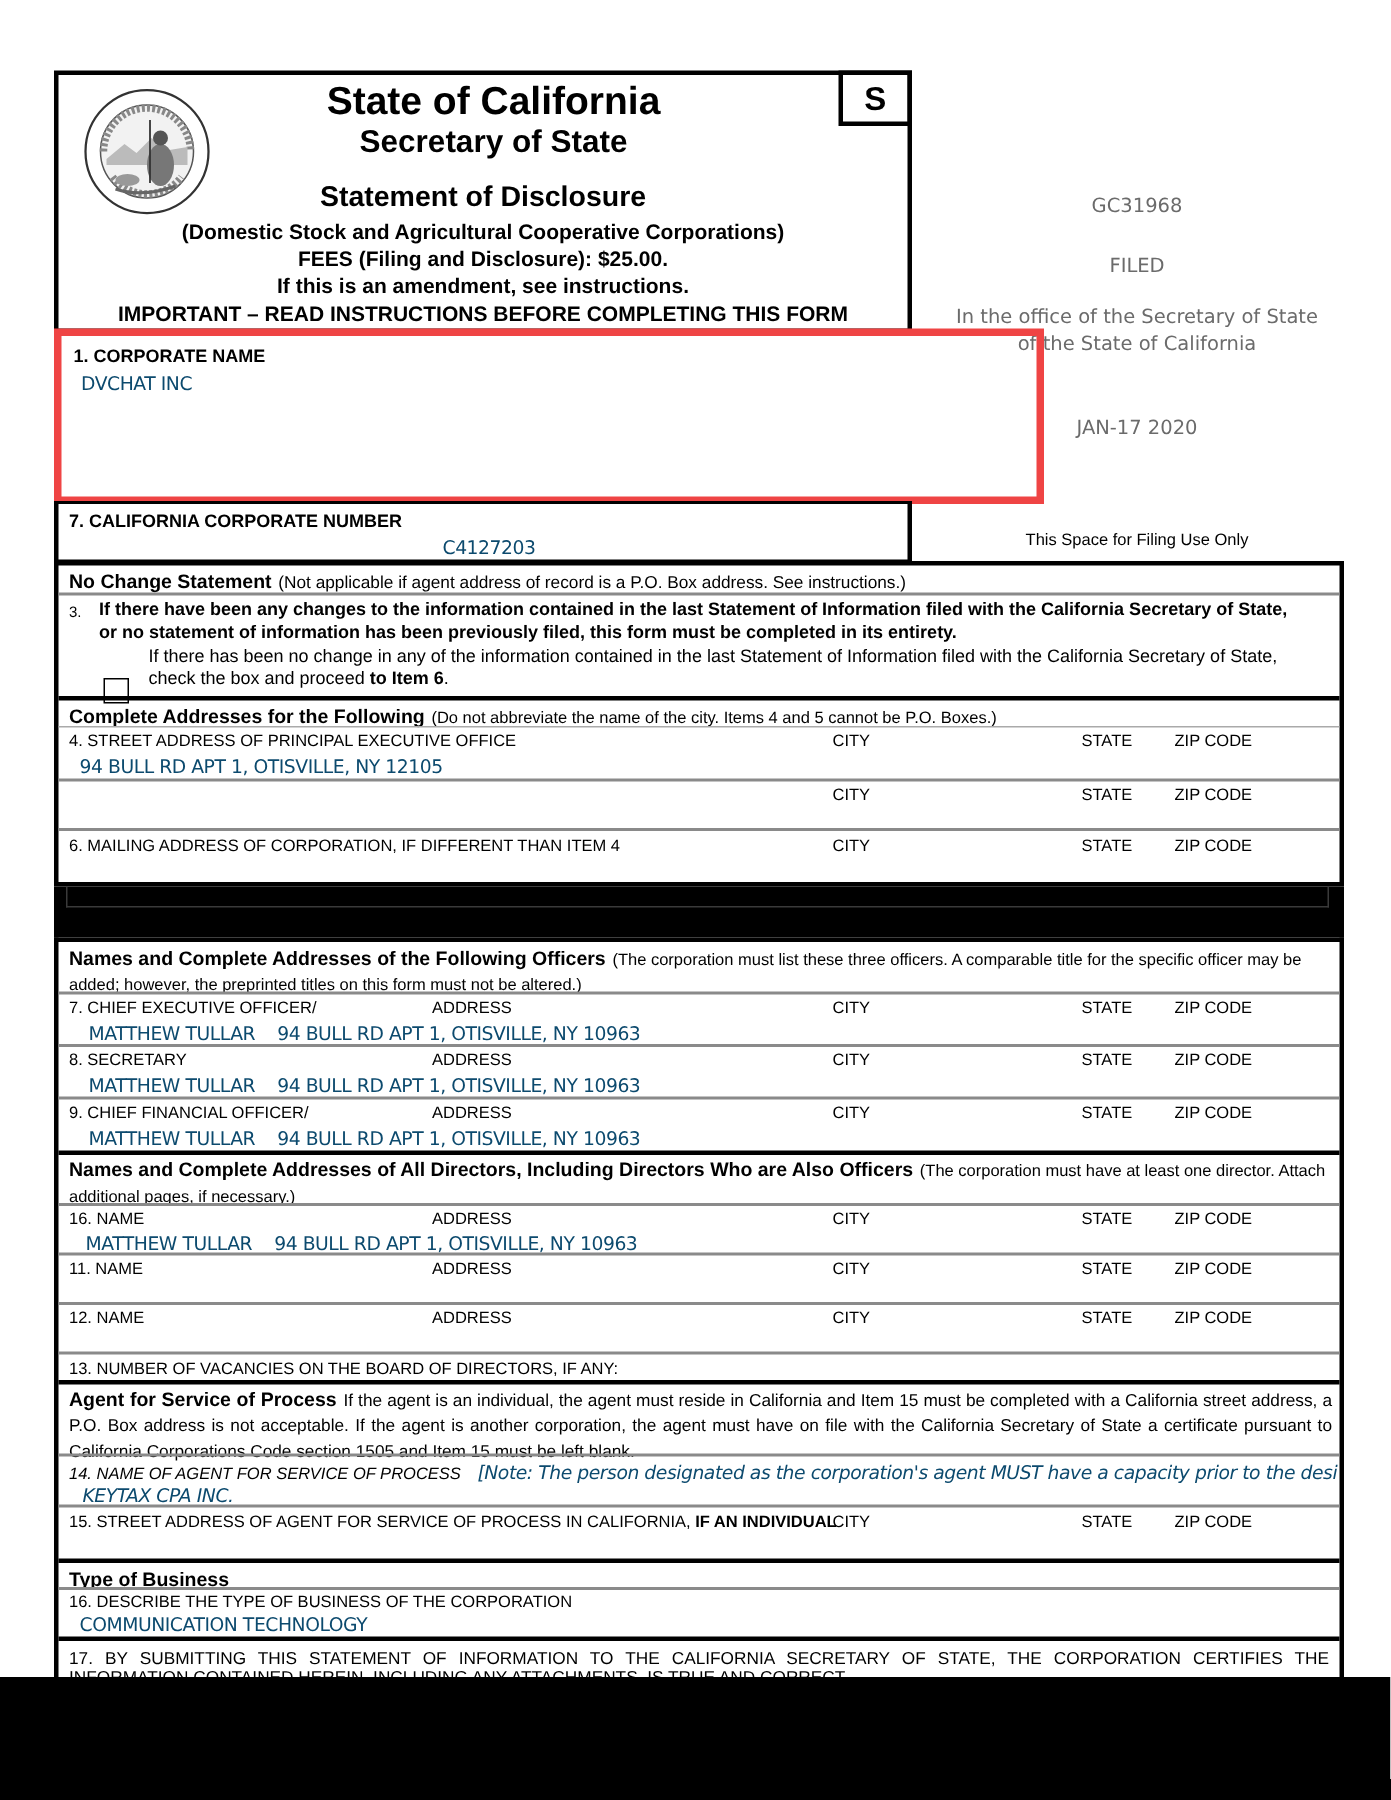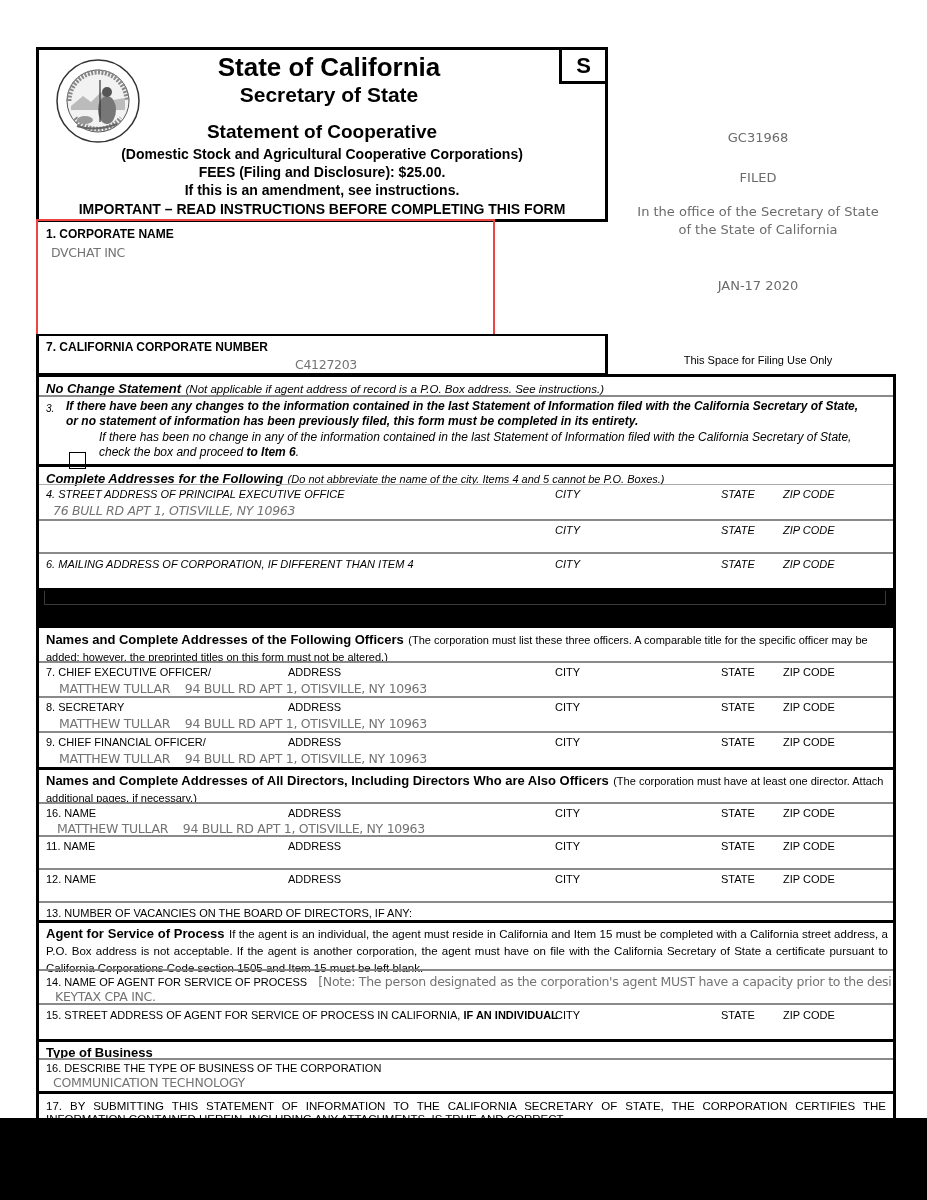--- a/index.html
+++ b/index.html
@@ -19,27 +19,27 @@
   #t4 { left: 36px; width: 572px; top: 146px; font-size: 14px; }
   #t5 { left: 36px; width: 572px; top: 164px; font-size: 14px; }
   #t6 { left: 36px; width: 572px; top: 182px; font-size: 14px; }
   #t7 { left: 36px; width: 572px; top: 201px; font-size: 14px; }
 
   
   .stamp { position: absolute; left: 608px; width: 300px; text-align: center; color: #6b6b6b; font-family: "DejaVu Sans", sans-serif; font-size: 13px; }
   #filing-note { position: absolute; left: 608px; width: 300px; top: 354px; text-align: center; font-size: 11px; }
 
   
-  #corp-name-box { left: 36px; top: 219px; width: 459px; height: 117px; border: 2px solid #ef4444; }
+  #corp-name-box { left: 36px; top: 219px; width: 660px; height: 117px; border: 5px solid #ef4444; }
   #corp-num-box { left: 36px; top: 334px; width: 572px; height: 42px; border: 3px solid #000; border-top-width: 2px; }
   .lbl-bold { font-weight: bold; font-size: 12px; }
-  .fill { color: #737373; font-family: "DejaVu Sans", sans-serif; font-size: 12.5px; letter-spacing: -0.3px; text-align: center; }
-
-  
-  #form-body { left: 36px; top: 374px; width: 860px; height: 217px; border: 3px solid #000; font-style: italic; }
+  .fill { color: #0c4a6e; font-family: "DejaVu Sans", sans-serif; font-size: 12.5px; letter-spacing: -0.3px; text-align: center; }
+
+  
+  #form-body { left: 36px; top: 374px; width: 860px; height: 217px; border: 3px solid #000; }
   #form-body2 { left: 36px; top: 625px; width: 860px; height: 495px; border: 3px solid #000; border-bottom: none; }
 
   .row { position: absolute; left: 0; width: 100%; border-top: 2px solid #8a8a8a; }
   .row.dark { border-top: 3px solid #000; }
   .sec-title { font-weight: bold; font-size: 13px; }
   .sec-note { font-size: 11.5px; }
   .small-lbl { font-size: 11px; position: absolute; }
   .cell-city { left: 516px; }
   .cell-state { left: 682px; }
   .cell-zip { left: 744px; }
@@ -65,21 +65,21 @@
   <path d="M16 48 L28 38 L36 44 L46 34 L58 42 L70 40 L70 52 L16 52 Z" fill="#bbb"></path>
   <ellipse cx="52" cy="52" rx="9" ry="14" fill="#777"></ellipse>
   <circle cx="52" cy="34" r="5" fill="#555"></circle>
   <line x1="45" y1="22" x2="45" y2="64" stroke="#333" stroke-width="1.2"></line>
   <ellipse cx="30" cy="62" rx="8" ry="4" fill="#999"></ellipse>
   <path d="M22 68 Q40 74 62 66" stroke="#666" stroke-width="2" fill="none"></path>
 </svg>
 
 <div id="t1" class="abs hdr-line">State of California</div>
 <div id="t2" class="abs hdr-line">Secretary of State</div>
-<div id="t3" class="abs hdr-line">Statement of Cooperative</div>
+<div id="t3" class="abs hdr-line">Statement of Disclosure</div>
 <div id="t4" class="abs hdr-line">(Domestic Stock and Agricultural Cooperative Corporations)</div>
 <div id="t5" class="abs hdr-line">FEES (Filing and Disclosure): $25.00.</div>
 <div id="t6" class="abs hdr-line">If this is an amendment, see instructions.</div>
 <div id="t7" class="abs hdr-line">IMPORTANT – READ INSTRUCTIONS BEFORE COMPLETING THIS FORM</div>
 
 <div class="stamp" style="top:130px;">GC31968</div>
 <div class="stamp" style="top:170px;">FILED</div>
 <div class="stamp" style="top:204px;">In the office of the Secretary of State</div>
 <div class="stamp" style="top:222px;">of the State of California</div>
 <div class="stamp" style="top:278px;">JAN-17 2020</div>
@@ -111,21 +111,21 @@
     <div class="abs" style="left:7px; top:2px; white-space:nowrap;">
       <span class="sec-title">Complete Addresses for the Following</span>
       <span style="font-size:11px;">(Do not abbreviate the name of the city.  Items 4 and 5 cannot be P.O. Boxes.)</span>
     </div>
   </div>
   <div class="row" style="top:107px; height:36px; border-top:1px solid #aaa;">
     <div class="small-lbl" style="left:7px; top:3px;">4.   STREET ADDRESS OF PRINCIPAL EXECUTIVE OFFICE</div>
     <div class="small-lbl cell-city" style="top:3px;">CITY</div>
     <div class="small-lbl cell-state" style="top:3px;">STATE</div>
     <div class="small-lbl cell-zip" style="top:3px;">ZIP CODE</div>
-    <div class="abs fill" style="left:14px; top:18px;">76 BULL RD APT 1, OTISVILLE, NY 10963</div>
+    <div class="abs fill" style="left:14px; top:18px;">94 BULL RD APT 1, OTISVILLE, NY 12105</div>
   </div>
   <div class="row" style="top:142px; height:34px;">
     <div class="small-lbl cell-city" style="top:3px;">CITY</div>
     <div class="small-lbl cell-state" style="top:3px;">STATE</div>
     <div class="small-lbl cell-zip" style="top:3px;">ZIP CODE</div>
   </div>
   <div class="row" style="top:175px; height:36px;">
     <div class="small-lbl" style="left:7px; top:4px;">6.   MAILING ADDRESS OF CORPORATION, IF DIFFERENT THAN ITEM 4</div>
     <div class="small-lbl cell-city" style="top:4px;">CITY</div>
     <div class="small-lbl cell-state" style="top:4px;">STATE</div>
@@ -199,21 +199,21 @@
   <div class="row" style="top:273px; height:20px;">
     <div class="small-lbl" style="left:7px; top:4px;">13.  NUMBER OF VACANCIES ON THE BOARD OF DIRECTORS, IF ANY:</div>
   </div>
 
   <div class="row dark" style="top:292px; height:50px;">
     <div class="abs" style="left:7px; top:2px; width:842px; line-height:15px; text-align:justify;">
       <span class="sec-title">Agent for Service of Process</span>
       <span style="font-size:11.5px;">If the agent is an individual, the agent must reside in California and Item 15 must be completed with a California street address, a P.O. Box address is not acceptable.  If the agent is another corporation, the agent must have on file with the California Secretary of State a certificate pursuant to California Corporations Code section 1505 and Item 15 must be left blank.</span>
     </div>
   </div>
-  <div class="row" style="top:341px; height:35px;">
+  <div class="row" style="top:341px; height:35px;font-style:italic;">
     <div class="small-lbl" style="left:7px; top:3px; white-space:nowrap;">
       <span>14.  NAME OF AGENT FOR SERVICE OF PROCESS</span>
       <span class="fill" style="margin-left:8px; font-size:12.5px;">[Note: The person designated as the corporation's agent MUST have a  capacity prior to the desi</span>
     </div>
     <div class="abs fill" style="left:16px; top:18px;">KEYTAX CPA INC.</div>
   </div>
   <div class="row" style="top:375px; height:48px;">
     <div class="small-lbl" style="left:7px; top:4px;"><span>15.  STREET ADDRESS OF AGENT FOR SERVICE OF PROCESS IN CALIFORNIA, </span><b>IF AN INDIVIDUAL</b></div>
     <div class="small-lbl cell-city" style="top:4px;">CITY</div>
     <div class="small-lbl cell-state" style="top:4px;">STATE</div>

